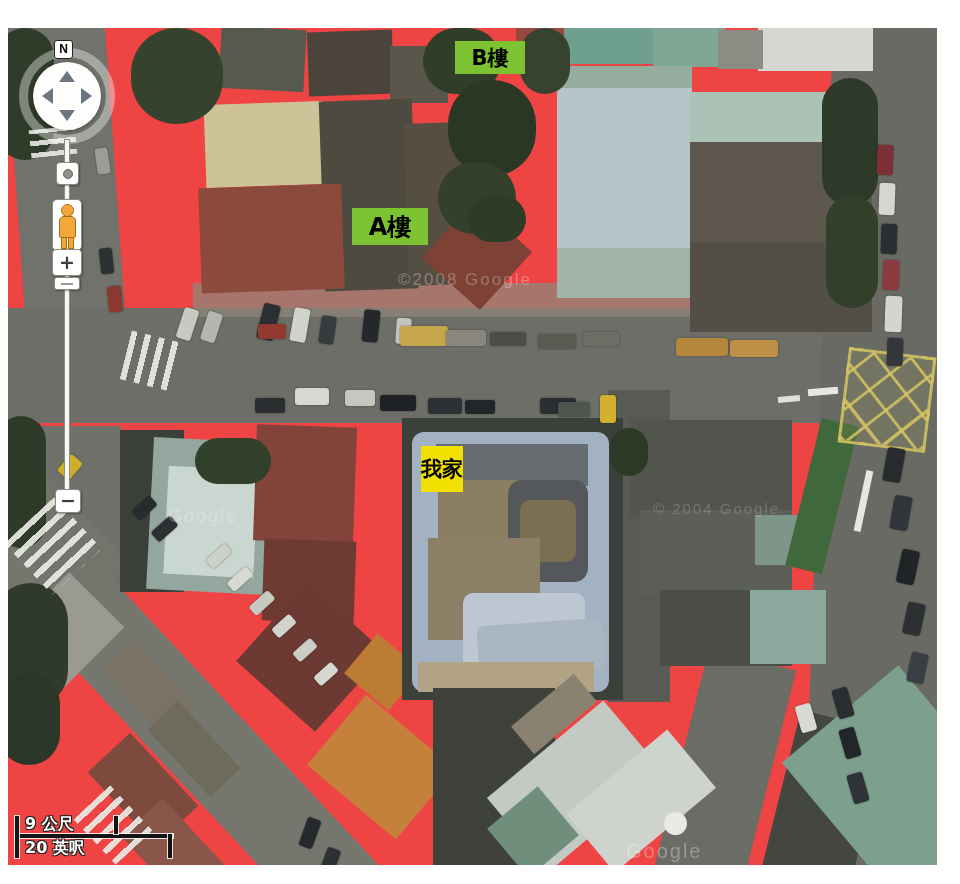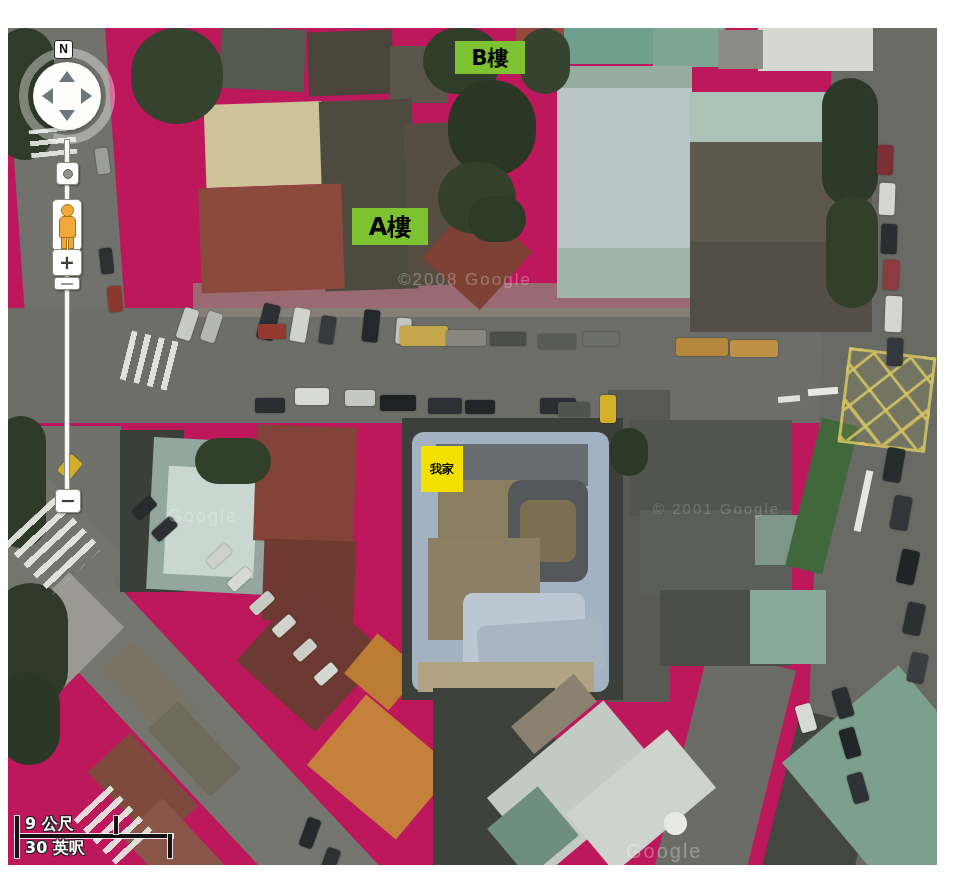--- a/index.html
+++ b/index.html
@@ -1,19 +1,19 @@
 <!DOCTYPE html>
 <html><head>
 <meta charset="utf-8">
 <style>
   html,body{margin:0;padding:0;background:#ffffff;}
   #stage{position:relative;width:960px;height:884px;background:#ffffff;overflow:hidden;
          font-family:"Liberation Sans","DejaVu Sans",sans-serif;}
   .map-frame{position:absolute;left:8px;top:28px;width:929px;height:837px;}
-  .map-canvas{position:absolute;left:0;top:0;right:0;bottom:0;background:#be185d;overflow:hidden;}
+  .map-canvas{position:absolute;left:0;top:0;right:0;bottom:0;background:#ef4444;overflow:hidden;}
   .overlay{position:absolute;left:0;top:0;right:0;bottom:0;}
   .feat{position:absolute;}
   .car{border-radius:3px;box-shadow:0 0 2px rgba(0,0,0,0.45);}
   .wm{position:absolute;color:#ffffff;letter-spacing:2px;white-space:nowrap;font-family:"Liberation Sans",sans-serif;}
   .crosswalk{background:repeating-linear-gradient(90deg,rgba(232,234,228,0.92) 0 6px,rgba(0,0,0,0) 6px 14px);}
   .crosswalk-v{background:repeating-linear-gradient(0deg,rgba(232,234,228,0.9) 0 5px,rgba(0,0,0,0) 5px 12px);}
   .hatch{background-color:rgba(205,190,90,0.12);
          background-image:repeating-linear-gradient(45deg,rgba(214,198,98,0.85) 0 3px,rgba(0,0,0,0) 3px 26px),
                           repeating-linear-gradient(-45deg,rgba(214,198,98,0.85) 0 3px,rgba(0,0,0,0) 3px 26px);
          border:3px solid rgba(214,198,98,0.85);box-sizing:border-box;}
@@ -200,29 +200,29 @@
         <div class="feat car" style="left: 248px; top: 562px; width: 12px; height: 26px; background: rgb(199, 201, 195); transform: rotate(48deg);"></div>
         <div class="feat car" style="left: 270px; top: 586px; width: 12px; height: 24px; background: rgb(209, 211, 205); transform: rotate(48deg);"></div>
         <div class="feat car" style="left: 291px; top: 610px; width: 12px; height: 24px; background: rgb(203, 205, 199); transform: rotate(48deg);"></div>
         <div class="feat car" style="left: 312px; top: 634px; width: 12px; height: 24px; background: rgb(213, 215, 209); transform: rotate(48deg);"></div>
         <div class="feat car" style="left: 150px; top: 488px; width: 13px; height: 26px; background: rgb(45, 48, 51); transform: rotate(48deg);"></div>
         <div class="feat car" style="left: 130px; top: 468px; width: 13px; height: 24px; background: rgb(41, 44, 47); transform: rotate(48deg);"></div>
         <div class="feat car" style="left: 295px; top: 790px; width: 14px; height: 30px; background: rgb(38, 41, 44); transform: rotate(20deg);"></div>
         <div class="feat car" style="left: 315px; top: 820px; width: 14px; height: 28px; background: rgb(46, 49, 52); transform: rotate(20deg);"></div>
         <div class="wm" style="left: 390px; top: 242px; font-size: 17px; opacity: 0.28;">©2008 Google</div>
         <div class="wm" style="left: 160px; top: 478px; font-size: 18px; opacity: 0.25;">Google</div>
-        <div class="wm" style="left: 645px; top: 472px; font-size: 15px; opacity: 0.18;">© 2001 Google</div>
+        <div class="wm" style="left: 645px; top: 472px; font-size: 15px; opacity: 0.18;">© 2004 Google</div>
         <div class="wm" style="left: 618px; top: 812px; font-size: 20px; opacity: 0.3;">Google</div>
       </div>
 
     <div class="overlay">
 
       <div class="map-label" style="left: 447px; top: 13px; width: 70px; height: 33px; background: rgb(125, 194, 48); color: rgb(0, 0, 0); font-size: 21px;">B樓</div>
       <div class="map-label" style="left: 344px; top: 180px; width: 76px; height: 37px; background: rgb(125, 194, 48); color: rgb(0, 0, 0); font-size: 24px;">A樓</div>
-      <div class="map-label" style="left: 413px; top: 418px; width: 42px; height: 46px; background: rgb(242, 224, 0); color: rgb(0, 0, 0); font-size: 12px;">我家</div>
+      <div class="map-label" style="left: 413px; top: 418px; width: 42px; height: 46px; background: rgb(242, 224, 0); color: rgb(0, 0, 0); font-size: 21px;">我家</div>
 
       <div class="compass-ring"></div>
       <div class="compass">
         <div class="pan-btn pan-up"></div>
         <div class="pan-btn pan-down"></div>
         <div class="pan-btn pan-left"></div>
         <div class="pan-btn pan-right"></div>
       </div>
       <div class="north-badge">N</div>
 
@@ -240,16 +240,16 @@
       <div class="ctl slider-handle">
         <div class="handle-line"></div>
       </div>
       <div class="ctl btn-minus">−</div>
 
       <div class="scale-bar-part sb-main"></div>
       <div class="scale-bar-part sb-left"></div>
       <div class="scale-bar-part sb-mid"></div>
       <div class="scale-bar-part sb-right"></div>
       <div class="scale-text st-metric">9 公尺</div>
-      <div class="scale-text st-imperial">30 英呎</div>
+      <div class="scale-text st-imperial">20 英呎</div>
     </div>
   </div>
 </div>
 
 </body></html>

